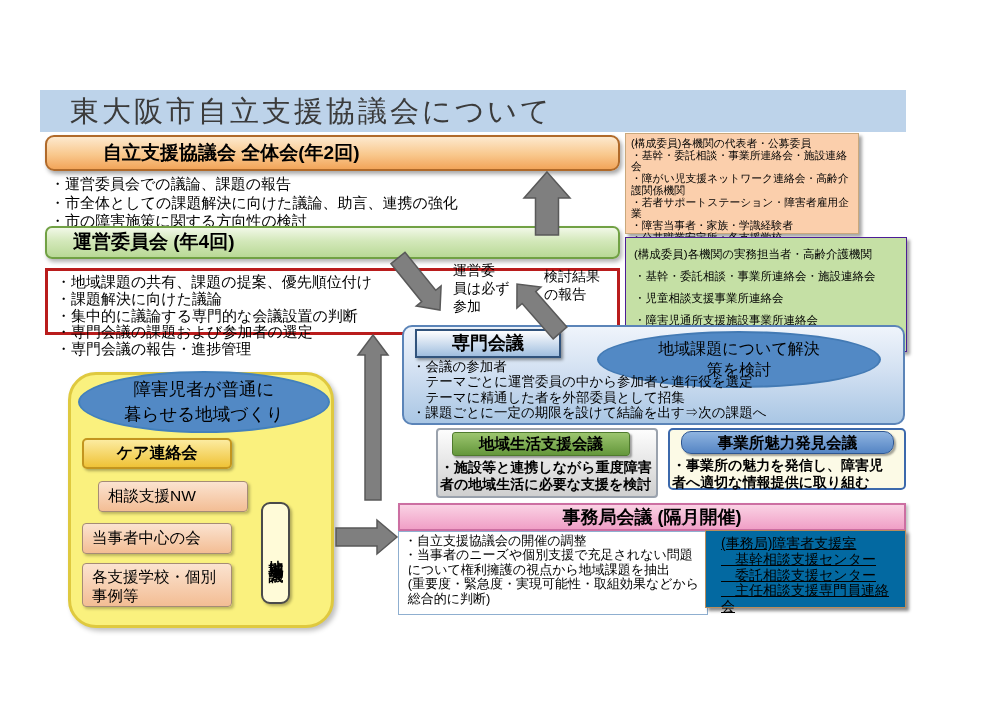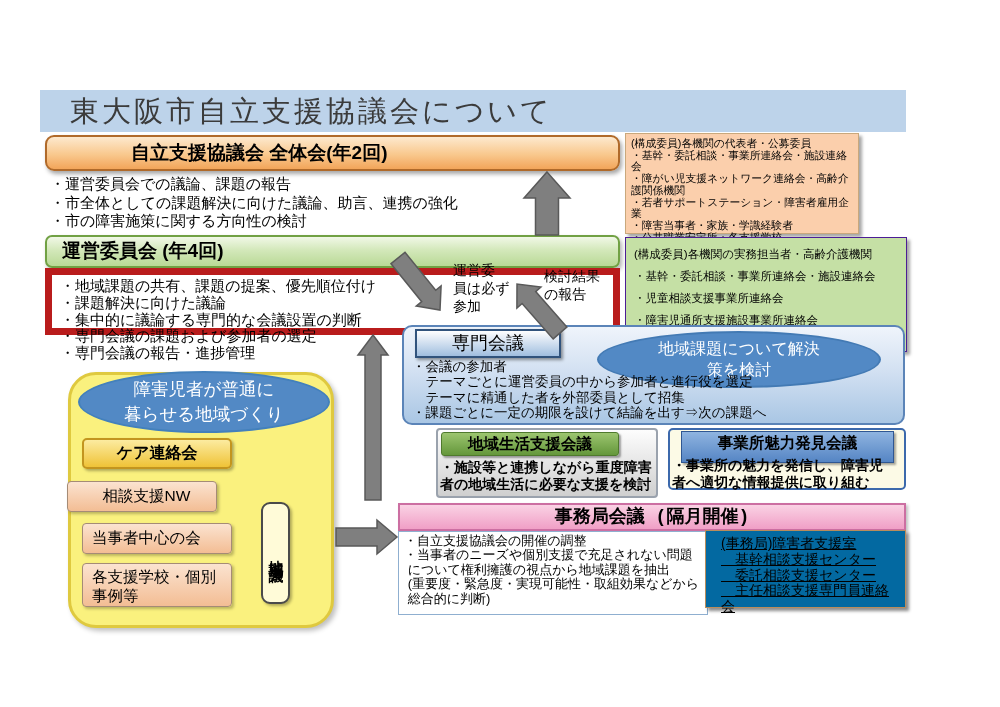--- a/index.html
+++ b/index.html
@@ -15,62 +15,62 @@
     left:40px;top:90px;width:866px;height:42px;background:#BDD3EA;
     font-size:29px;font-weight:300;letter-spacing:3px;color:#3b3b3b;
     line-height:42px;padding-left:30px;
   }
 
   
   .zentai-header{
     left:45px;top:135px;width:575px;height:36px;border:2px solid #B06A2A;border-radius:9px;
     background:linear-gradient(180deg,#FDE9CE 0%,#F9C88D 55%,#F2A55A 100%);
     box-shadow:2px 3px 4px rgba(0,0,0,.35);
-    font-size:19px;font-weight:bold;line-height:31px;padding-left:84px;
+    font-size:19px;font-weight:bold;line-height:31px;padding-left:56px;
   }
   .zentai-bullets{left:50px;top:175px;width:570px;font-size:15px;line-height:18.5px;}
   .members-orange{
     background:#FBCFAC;border:1px solid #C9A87C;box-shadow:3px 3px 3px rgba(0,0,0,.35);
     font-size:10.8px;line-height:11.7px;padding:4px 5px;
   }
   .members1{left:625px;top:133px;width:234px;height:101px;}
 
   
   .unei-header{
-    left:45px;top:235px;width:575px;height:33px;border:2px solid #71A144;border-radius:7px;
+    left:45px;top:226px;width:575px;height:33px;border:2px solid #71A144;border-radius:7px;
     background:linear-gradient(180deg,#F1F8E7 0%,#D3E8BA 45%,#B9D996 100%);
     box-shadow:2px 3px 4px rgba(0,0,0,.3);
-    font-size:19px;font-weight:bold;line-height:28px;padding-left:15px;
+    font-size:19px;font-weight:bold;line-height:28px;padding-left:26px;
   }
   .unei-body{
-    left:45px;top:268px;width:575px;height:67px;background:#fff;border:7px solid #b91c1c;
+    left:45px;top:268px;width:575px;height:67px;background:#fff;border:3px solid #b91c1c;
     font-size:15px;line-height:16.8px;padding:3px 8px;
   }
   .members2{
     left:625px;top:237px;width:282px;height:115px;background:#C5E0A5;border:1px solid #4c1d95;
     box-shadow:3px 3px 3px rgba(0,0,0,.35);font-size:11.5px;line-height:22px;padding:5px 8px;
   }
 
   .flow-label{font-size:14px;line-height:18px;}
   .sanka-label{left:453px;top:261px;}
   .houkoku-label{left:544px;top:267px;}
 
   
   .senmon-box{
     left:402px;top:325px;width:503px;height:100px;border:2px solid #5B84B8;border-radius:10px;
     background:linear-gradient(180deg,#EFF4FB 0%,#D3E1F2 45%,#A9C6E4 100%);
   }
   .senmon-header{
     left:415px;top:329px;width:146px;height:29px;border:2px solid #31537C;
     background:linear-gradient(180deg,#FEFEFF 0%,#A0BEDF 100%);
     box-shadow:2px 2px 3px rgba(0,0,0,.4);
-    font-size:18px;font-weight:normal;text-align:center;line-height:25px;
+    font-size:18px;font-weight:bold;text-align:center;line-height:25px;
   }
   .ellipse{
-    border-radius:50%;background:#5289C5;color:#ffffff;
+    border-radius:50%;background:#5289C5;color:#000000;
     font-family:"Liberation Serif","DejaVu Serif",serif;
     display:flex;align-items:center;justify-content:center;text-align:center;
   }
   .senmon-ellipse{left:597px;top:331px;width:284px;height:57px;border:2px solid #437AB4;font-size:16px;line-height:1.3;}
   .senmon-bullets{left:412px;top:359px;width:488px;font-size:13.5px;line-height:15.3px;}
 
   
   .yellow-panel{
     left:68px;top:372px;width:266px;height:256px;background:#FAF17E;border:3px solid #DFC93F;
     border-radius:28px;box-shadow:3px 3px 5px rgba(0,0,0,.25);
@@ -79,56 +79,56 @@
   .care-box{
     left:82px;top:438px;width:150px;height:31px;border:2px solid #C3951F;border-radius:5px;
     background:linear-gradient(180deg,#FCEBA0 0%,#EFC337 100%);box-shadow:2px 2px 3px rgba(0,0,0,.3);
     font-size:16px;font-weight:bold;text-align:center;line-height:26px;
   }
   .peach-box{
     width:150px;height:31px;border:1px solid #A58B76;border-radius:4px;
     background:linear-gradient(180deg,#FBE3D0 0%,#F3BD94 100%);box-shadow:2px 2px 3px rgba(0,0,0,.25);
     font-size:15.5px;line-height:28px;padding-left:9px;
   }
-  .soudan-box{left:67px;top:481px;text-align:center;}
+  .soudan-box{left:98px;top:481px;}
   .toujisha-box{left:82px;top:523px;}
   .kakusyu-box{left:82px;top:563px;height:44px;line-height:19px;padding:3px 9px 0 9px;}
   .chiikibetsu-box{
     left:261px;top:502px;width:29px;height:102px;background:#FFFBD8;border:2px solid #4A4A4A;
     border-radius:9px;box-shadow:2px 2px 3px rgba(0,0,0,.3);
     writing-mode:vertical-rl;text-orientation:upright;
     font-size:14.5px;font-weight:bold;letter-spacing:2px;
     display:flex;align-items:center;justify-content:center;
   }
 
   
   .cs-box{
     left:436px;top:428px;width:222px;height:70px;border:2px solid #9AA2AD;border-radius:4px;
     background:linear-gradient(180deg,#FDFDFD 0%,#E6E6E6 50%,#CFCFCF 100%);
   }
   .cs-header{
-    left:441px;top:432px;width:178px;height:24px;border:1px solid #4F7A2D;border-radius:3px;
+    left:452px;top:432px;width:178px;height:24px;border:1px solid #4F7A2D;border-radius:3px;
     background:linear-gradient(180deg,#9CC56F 0%,#64973B 100%);box-shadow:2px 2px 2px rgba(0,0,0,.35);
     font-size:15.5px;font-weight:bold;text-align:center;line-height:22px;
   }
   .cs-body{left:440px;top:459px;width:216px;font-size:14px;font-weight:bold;line-height:17px;}
 
   .jg-box{left:668px;top:428px;width:238px;height:62px;border:2px solid #3C69AC;border-radius:5px;background:#FCFAE6;}
   .jg-header{
-    left:681px;top:431px;width:213px;height:32px;border:1px solid #2F5792;border-radius:0;
+    left:681px;top:431px;width:213px;height:23px;border:1px solid #2F5792;border-radius:10px;
     background:linear-gradient(180deg,#8FB4E0 0%,#5585C4 100%);box-shadow:2px 2px 2px rgba(0,0,0,.35);
     font-size:15.5px;font-weight:bold;text-align:center;line-height:22px;
   }
   .jg-body{left:672px;top:457px;width:232px;font-size:14px;font-weight:bold;line-height:16.5px;}
 
   
   .jmk-header{
     left:398px;top:503px;width:508px;height:28px;border:2px solid #CC6FA2;
     background:linear-gradient(180deg,#FAD2E4 0%,#F09FC6 100%);box-shadow:2px 2px 3px rgba(0,0,0,.25);
-    font-size:18px;font-weight:bold;text-align:center;line-height:24px;font-family:Liberation Mono, monospace;
+    font-size:18px;font-weight:bold;text-align:center;line-height:24px;
   }
   .jmk-body{
     left:398px;top:531px;width:310px;height:84px;background:#fff;border:1px solid #8FAFD0;
     font-size:13px;line-height:14.4px;padding:2px 5px;
   }
   .jmk-members{
     left:705px;top:530px;width:201px;height:78px;background:#0369a1;border:1px solid #B98C5B;
     box-shadow:3px 3px 3px rgba(0,0,0,.45);font-size:14px;line-height:15.8px;padding:5px 15px;text-decoration:underline;
   }
 

